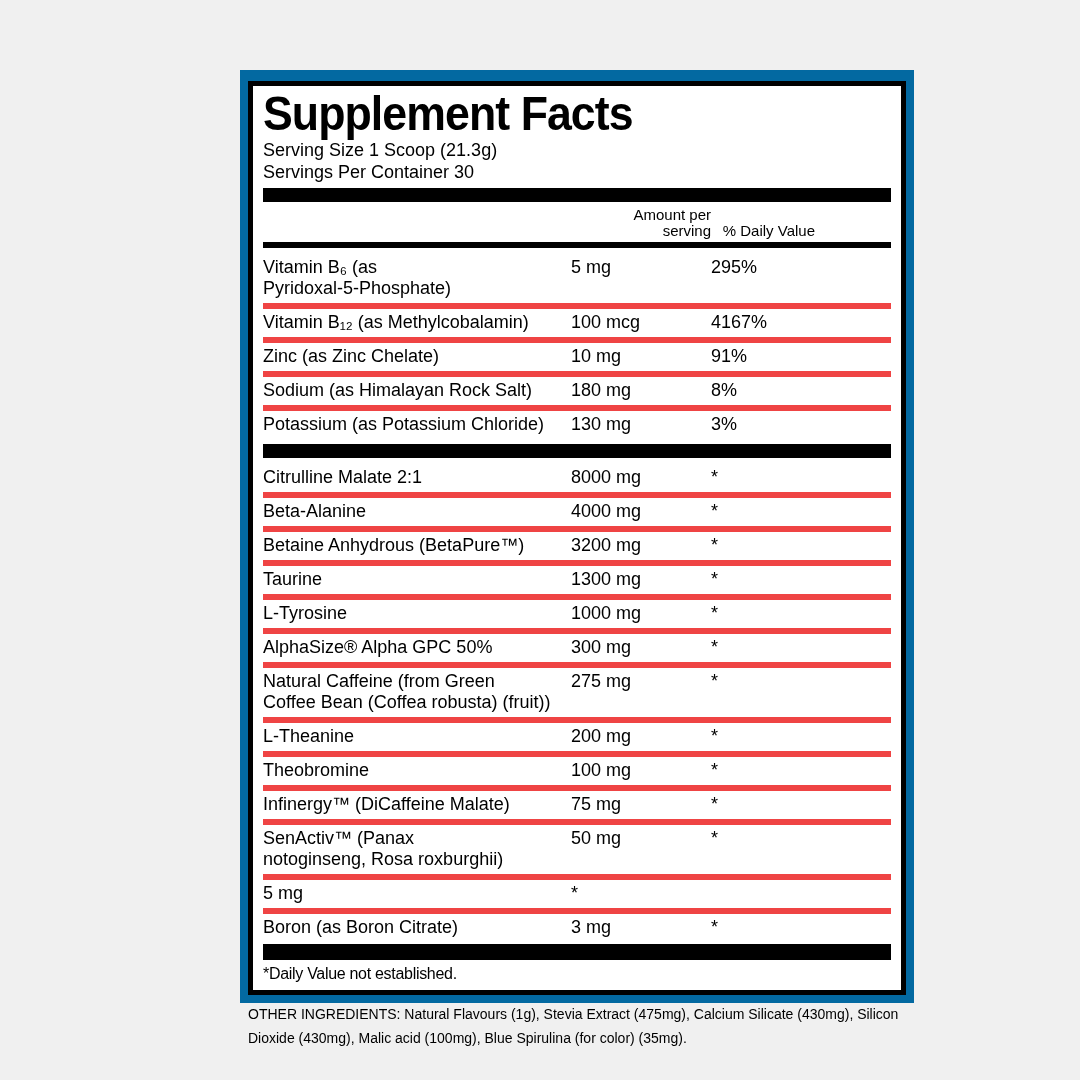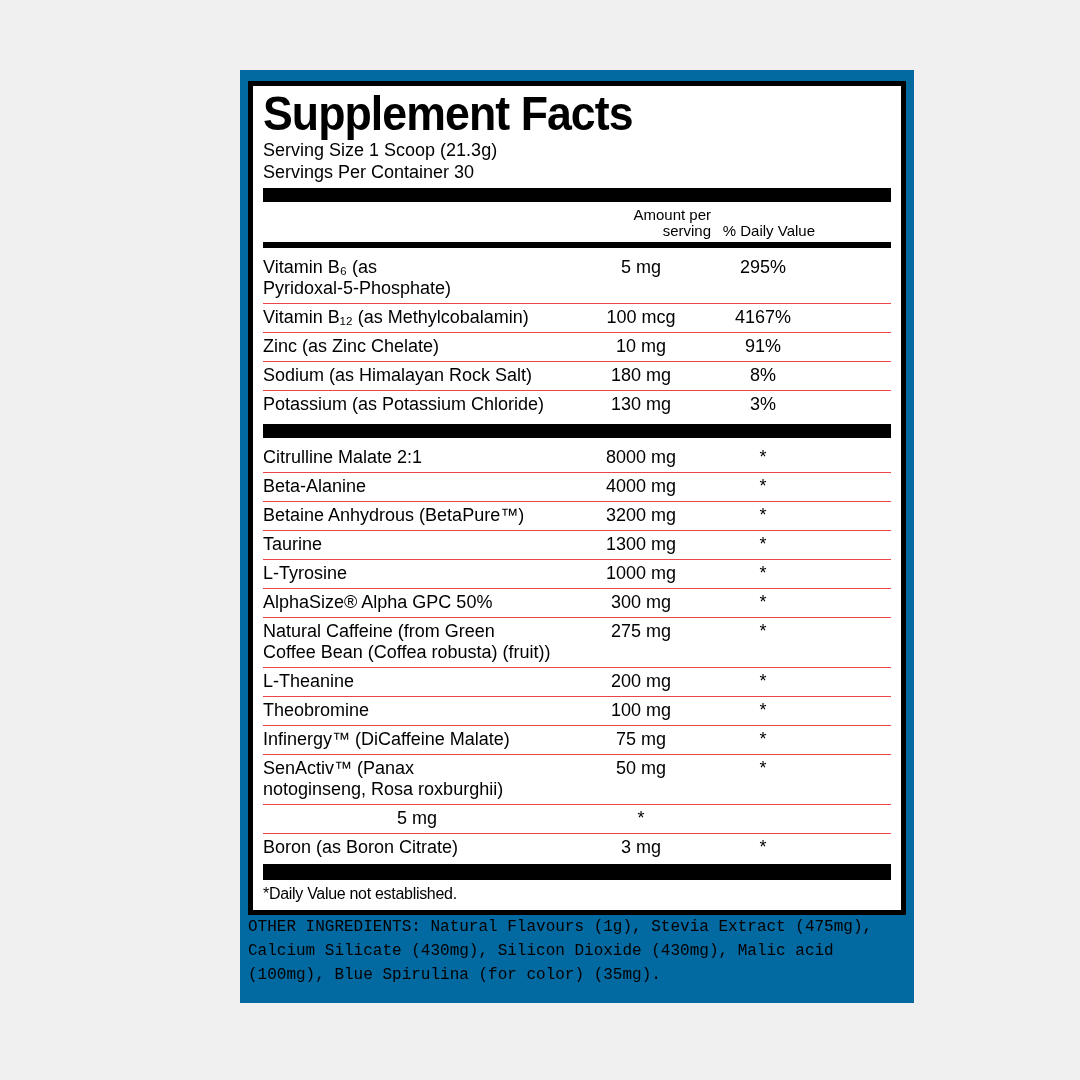--- a/index.html
+++ b/index.html
@@ -59,39 +59,39 @@
   .thick-rule {
     height: 6px;
     background: #000;
     margin-bottom: 1px;
   }
   .rows { display: block; }
   .row {
     display: grid;
     grid-template-columns: 308px 140px 104px;
     align-items: start;
-    border-top: 1px solid #ef4444;
+    border-top: 6px solid #ef4444;
     padding: 3px 0 4px;
     font-size: 18px;
     line-height: 21px;
   }
   .rows .row:first-child { border-top: none; margin-top: 6px; }
   .cell.name { white-space: pre-line; }
-  .cell.amount { text-align: center; }
-  .cell.dv { text-align: center; }
+  .cell.amount { text-align: left; }
+  .cell.dv { text-align: left; }
   .footnote {
     font-size: 16px;
     line-height: 18px;
     padding: 3px 0 2px;
     letter-spacing: -0.3px;
   }
   .other-ingredients {
-    font-size: 16px;
+    margin-top: 7px;
+    font-size: 14px;
     line-height: 24px;
-    font-family: Liberation Mono, monospace;
   }
 </style>
 </head>
 <body>
 
 <div class="stage">
   <div class="panel">
 
     <div class="facts-box">
 

